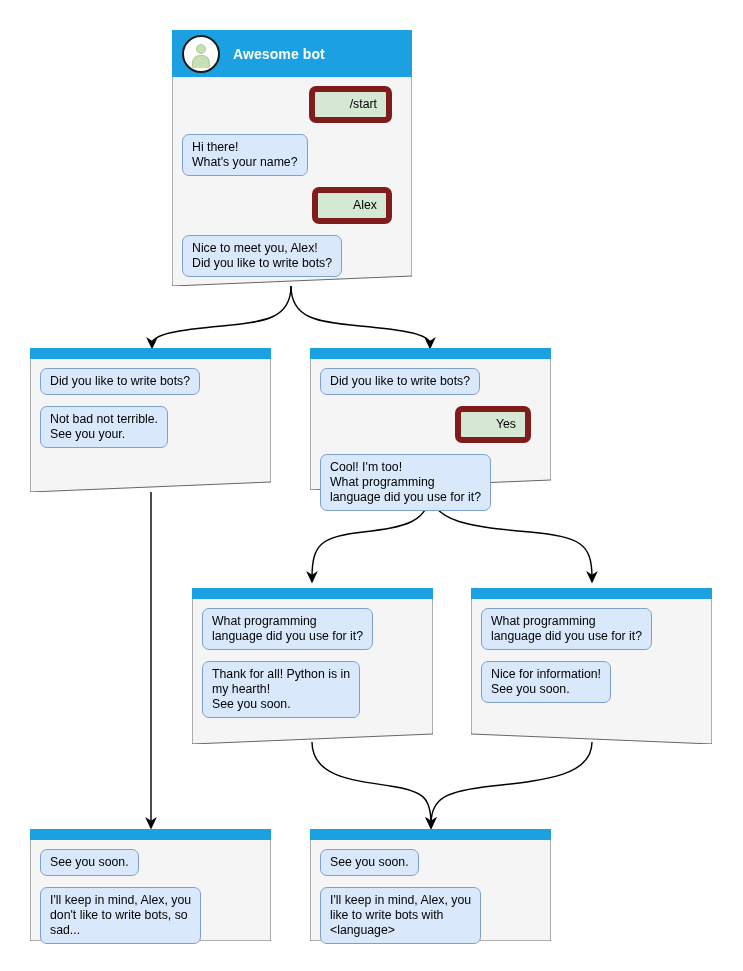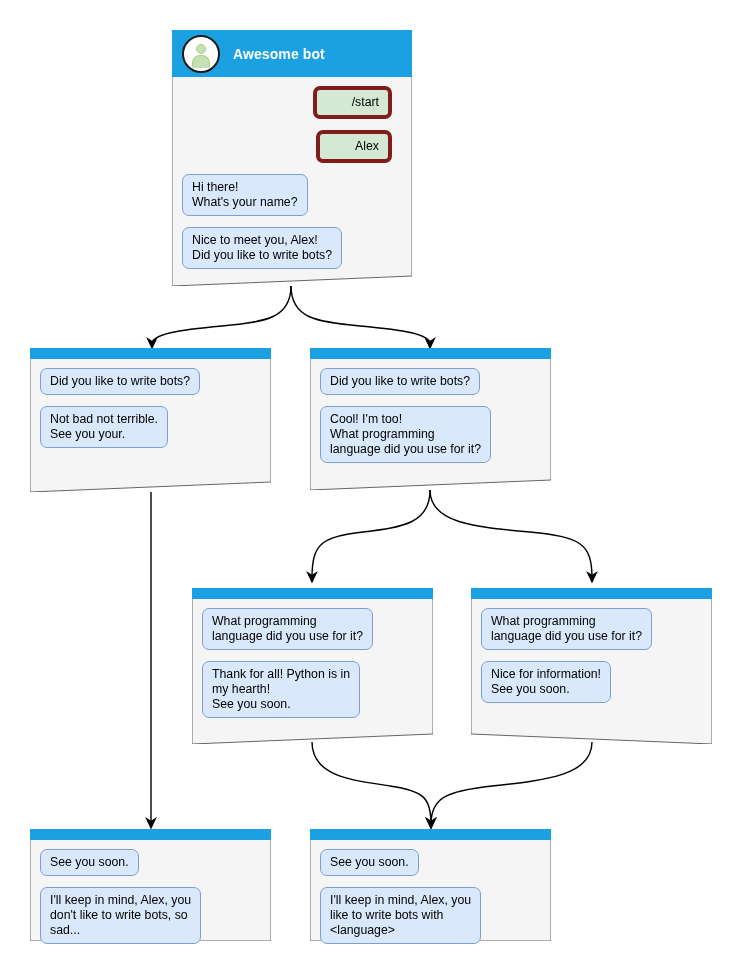--- a/index.html
+++ b/index.html
@@ -127,21 +127,21 @@
     white-space: pre-line;
     box-sizing: border-box;
   }
   .bubble.bot {
     background: #dae8fc;
     border: 1px solid #7severe;
     border: 1px solid #7ea0cd;
   }
   .bubble.user {
     background: #d5e8d4;
-    border: 4px solid #7f1d1d;
+    border: 6px solid #7f1d1d;
     min-width: 40px;
     text-align: center;
     padding-left: 35px;
   }
 </style>
 </head>
 <body>
 
 <div id="canvas">
 
@@ -176,26 +176,26 @@
         <div class="avatar">
           <div class="head"></div>
             <div class="body"></div>
         </div>
         <div class="node-title">Awesome bot</div>
       </div>
       <div class="chat-area" style="top:47px;">
         <div class="msg-row user">
           <div class="bubble user">/start</div>
         </div>
+        <div class="msg-row bot">
+          <div class="bubble bot">Hi there!
+What's your name?</div>
+        </div>
         <div class="msg-row user">
           <div class="bubble user">Alex</div>
-        </div>
-        <div class="msg-row bot">
-          <div class="bubble bot">Hi there!
-What's your name?</div>
         </div>
         <div class="msg-row bot">
           <div class="bubble bot">Nice to meet you, Alex!
 Did you like to write bots?</div>
         </div>
       </div>
     </div>
   </div>
 
   <div class="node plain" style="left:30px; top:348px; width:241px; height:144px;">
@@ -219,20 +219,23 @@
   <div class="node plain" style="left:310px; top:348px; width:241px; height:142px;">
     <svg class="node-shape" viewBox="0 0 241 142" preserveAspectRatio="none">
       <path d="M0,0 L241,0 L241,132 L0,142 Z" fill="#f5f5f5" stroke="#666666" stroke-width="1"></path>
     </svg>
     <div class="node-inner">
       <div class="node-header"></div>
       <div class="chat-area" style="top:11px;">
         <div class="msg-row bot">
           <div class="bubble bot">Did you like to write bots?</div>
         </div>
+        <div class="msg-row user">
+          <div class="bubble user">Yes</div>
+        </div>
         <div class="msg-row bot">
           <div class="bubble bot">Cool! I'm too!
 What programming
 language did you use for it?</div>
         </div>
       </div>
     </div>
   </div>
 
   <div class="node plain" style="left:192px; top:588px; width:241px; height:156px;">

